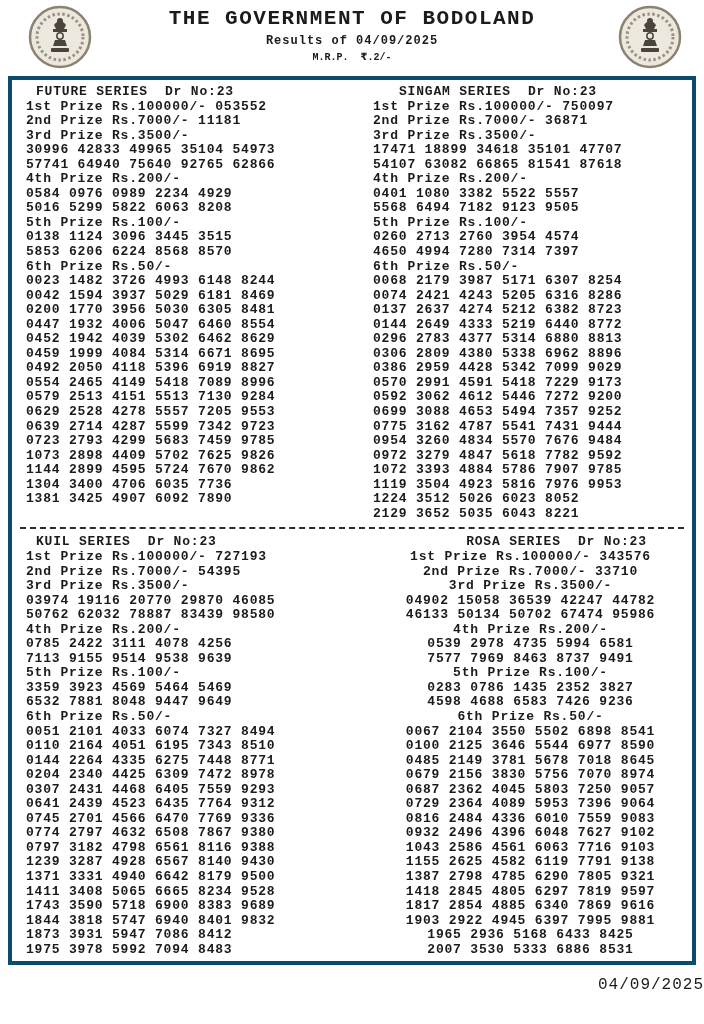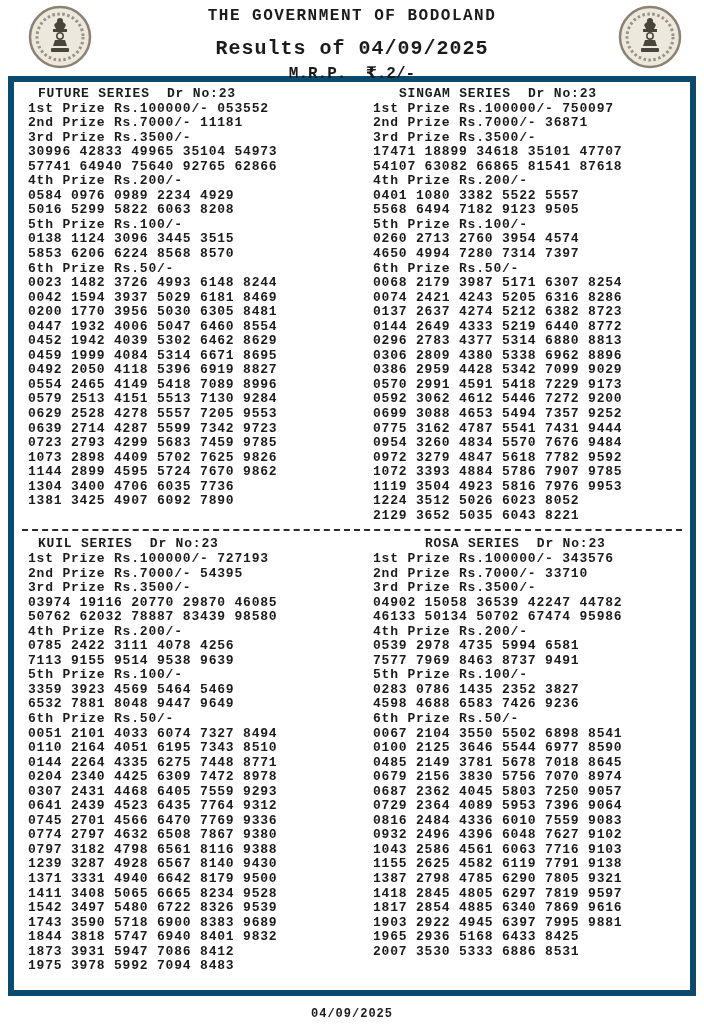--- a/index.html
+++ b/index.html
@@ -9,43 +9,43 @@
     background: #ffffff;
     font-family: "Liberation Mono", "DejaVu Sans Mono", monospace;
     color: #1b1b1b;
     overflow: hidden;
   }
   .header { position: relative; height: 76px; }
   .emblem { position: absolute; top: 5px; width: 64px; height: 64px; }
   .emblem.left  { left: 28px; }
   .emblem.right { right: 22px; }
   .header-text { text-align: center; padding-top: 7px; }
-  .title    { font-size: 16px; font-weight: bold; letter-spacing: 1.5px; white-space: pre; }
-  .subtitle { font-size: 20px; font-weight: bold; letter-spacing: 1px; margin-top: 12px; white-space: pre; }
-  .mrp      { font-size: 16px; font-weight: bold; margin-top: 3px; white-space: pre;
+  .title    { font-size: 21px; font-weight: bold; letter-spacing: 1.5px; white-space: pre; }
+  .subtitle { font-size: 12px; font-weight: bold; letter-spacing: 1px; margin-top: 4px; white-space: pre; }
+  .mrp      { font-size: 10px; font-weight: bold; margin-top: 3px; white-space: pre;
               font-family: "Liberation Mono", "DejaVu Sans", monospace; }
-  .results-box { margin: 0 8px; border: 6px solid #0c4a6e; }
+  .results-box { margin: 0 8px; border: 4px solid #0c4a6e; }
   .half { display: grid; grid-template-columns: 1fr 1fr; padding: 5px 4px 5px 14px; }
-  .half.bottom { padding-bottom: 16px; }
+  .half.bottom { padding-bottom: 4px; }
   .series { min-width: 0; }
   .line {
     font-size: 13px; font-weight: bold;
     line-height: 14.55px;
     letter-spacing: 0.8px;
     white-space: pre;
   }
   .series-title { }
   .slot-0 .series-title { padding-left: 10px; }
   .slot-1 { padding-left: 16px; }
   .slot-1 .series-title { padding-left: 26px; }
   .slot-2 .series-title { padding-left: 10px; }
-  .slot-3 { padding-left: 16px; }
+  .slot-3 { padding-left: 16px; text-align: center; }
   .slot-3 .series-title { padding-left: 52px; }
   .dashed-divider { border-top: 2px dashed #2b2b2b; margin: 1px 8px; height: 0; }
-  .footer { text-align: center; margin-top: 11px; font-size: 12px; font-weight: bold; letter-spacing: 1px; }
+  .footer { text-align: right; margin-top: 11px; font-size: 16px; font-weight: normal; letter-spacing: 1px; }
 </style>
 </head>
 <body>
 
 <div class="header">
   <div class="emblem left">
     <svg viewBox="0 0 64 64" width="64" height="64">
       <circle cx="32" cy="32" r="30" fill="#ede8dd" stroke="#8b8274" stroke-width="2.5"></circle>
       <circle cx="32" cy="32" r="23" fill="none" stroke="#9a9184" stroke-width="3" stroke-dasharray="2.5,2.5"></circle>
       <g fill="#4a443c">
@@ -171,21 +171,20 @@
           <div class="line">0144 2264 4335 6275 7448 8771</div>
           <div class="line">0204 2340 4425 6309 7472 8978</div>
           <div class="line">0307 2431 4468 6405 7559 9293</div>
           <div class="line">0641 2439 4523 6435 7764 9312</div>
           <div class="line">0745 2701 4566 6470 7769 9336</div>
           <div class="line">0774 2797 4632 6508 7867 9380</div>
           <div class="line">0797 3182 4798 6561 8116 9388</div>
           <div class="line">1239 3287 4928 6567 8140 9430</div>
           <div class="line">1371 3331 4940 6642 8179 9500</div>
           <div class="line">1411 3408 5065 6665 8234 9528</div>
-          <div class="line">1542 3497 5480 6722 8326 9539</div>
           <div class="line">1743 3590 5718 6900 8383 9689</div>
           <div class="line">1844 3818 5747 6940 8401 9832</div>
           <div class="line">1873 3931 5947 7086 8412</div>
           <div class="line">1975 3978 5992 7094 8483</div>
         </div>
     </div>
     <div class="series slot-3">
       <div class="line series-title">ROSA SERIES  Dr No:23</div>
       <div>
           <div class="line">1st Prize Rs.100000/- 343576</div>

